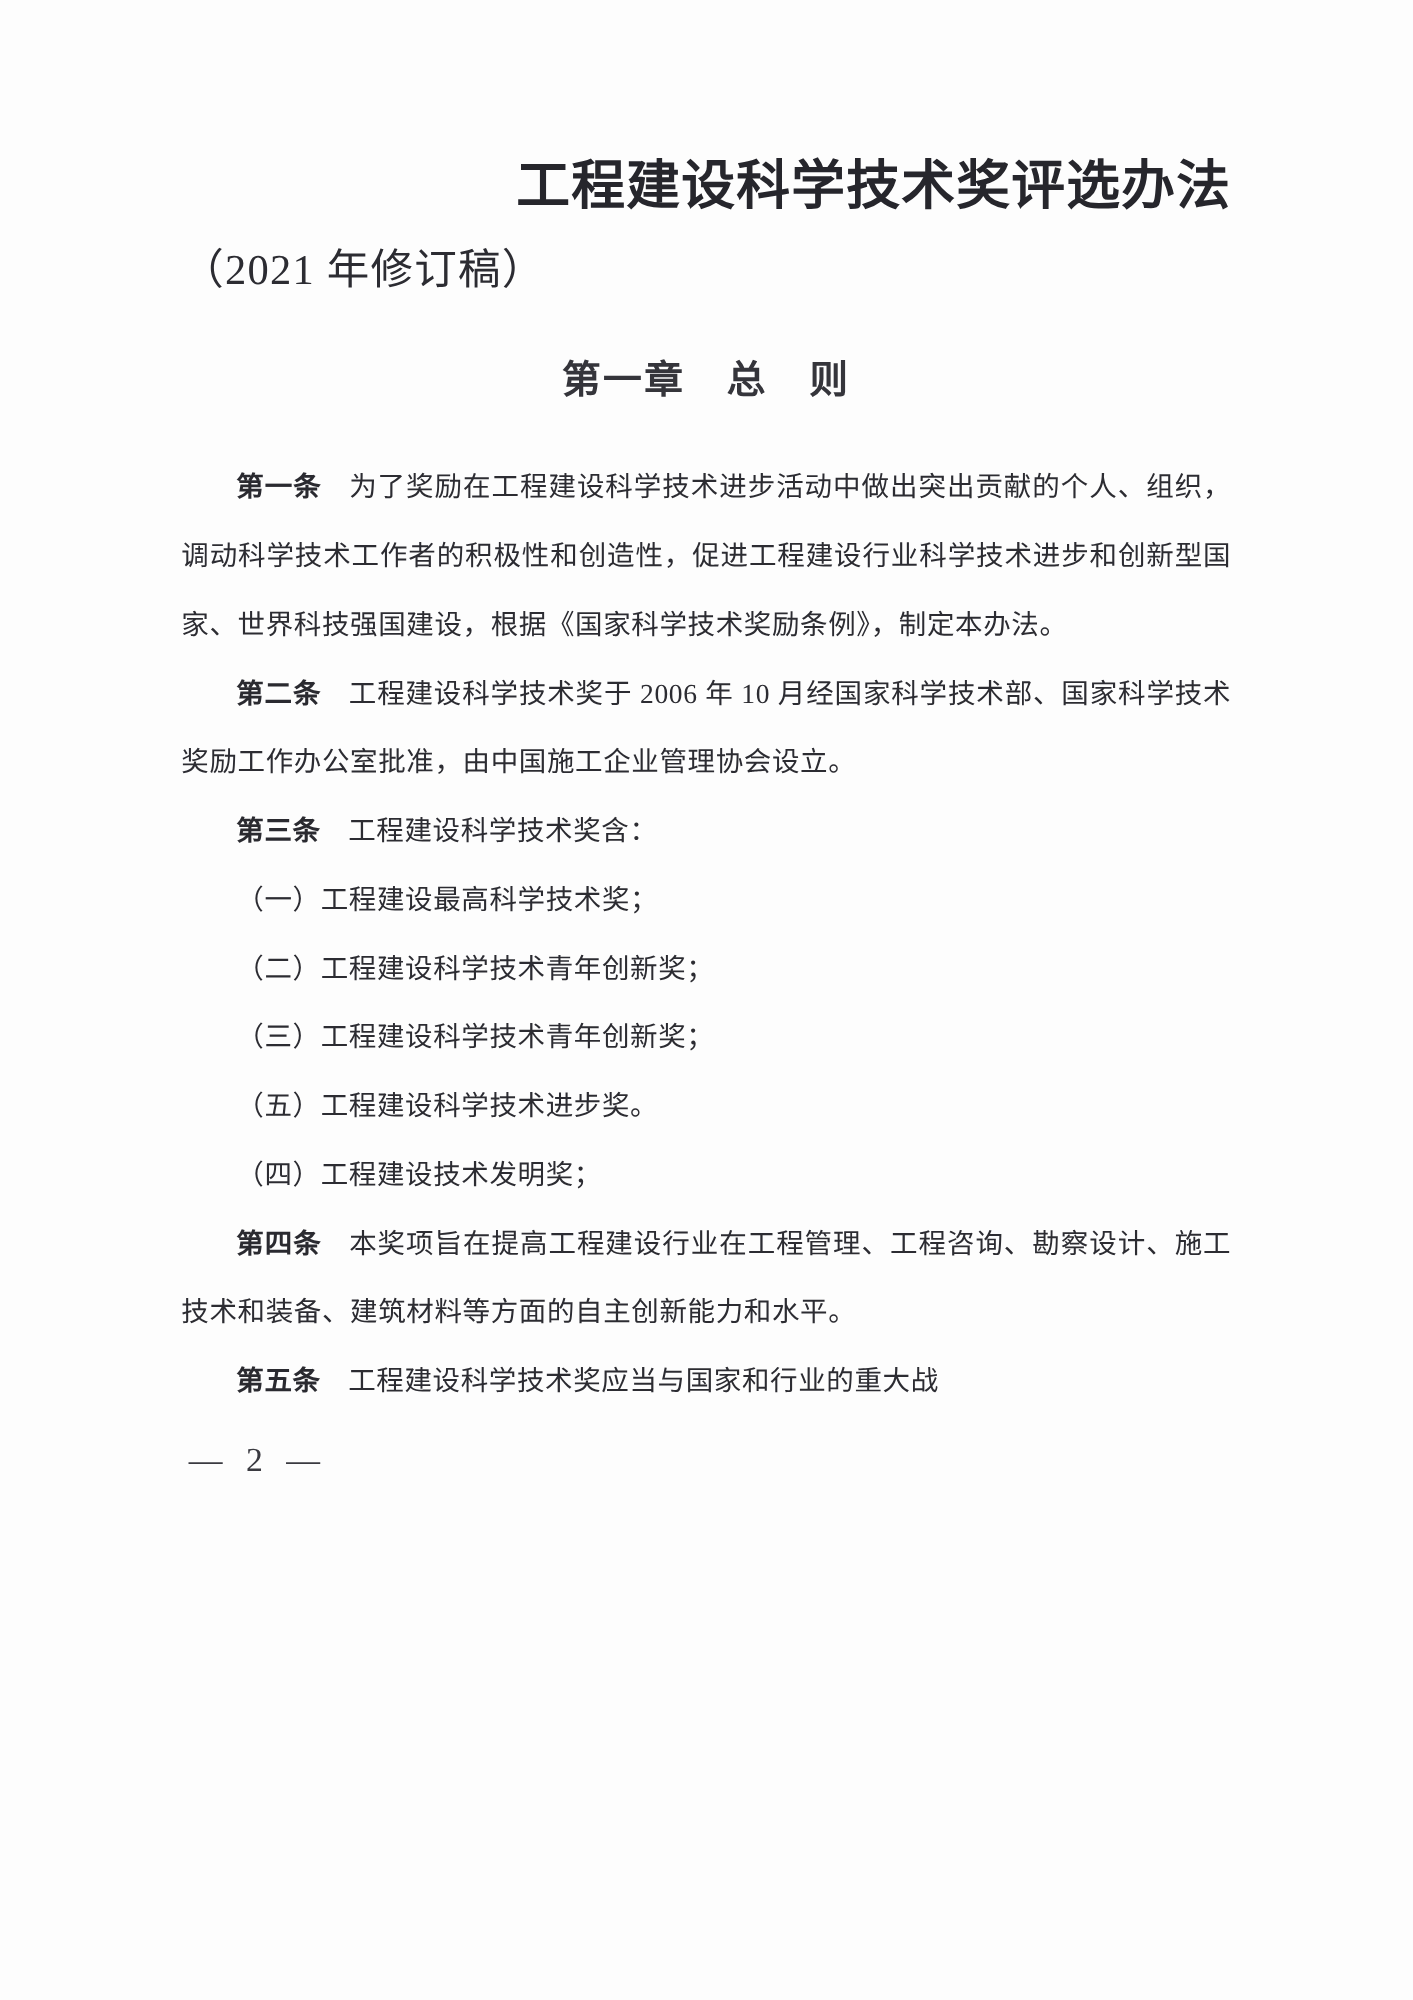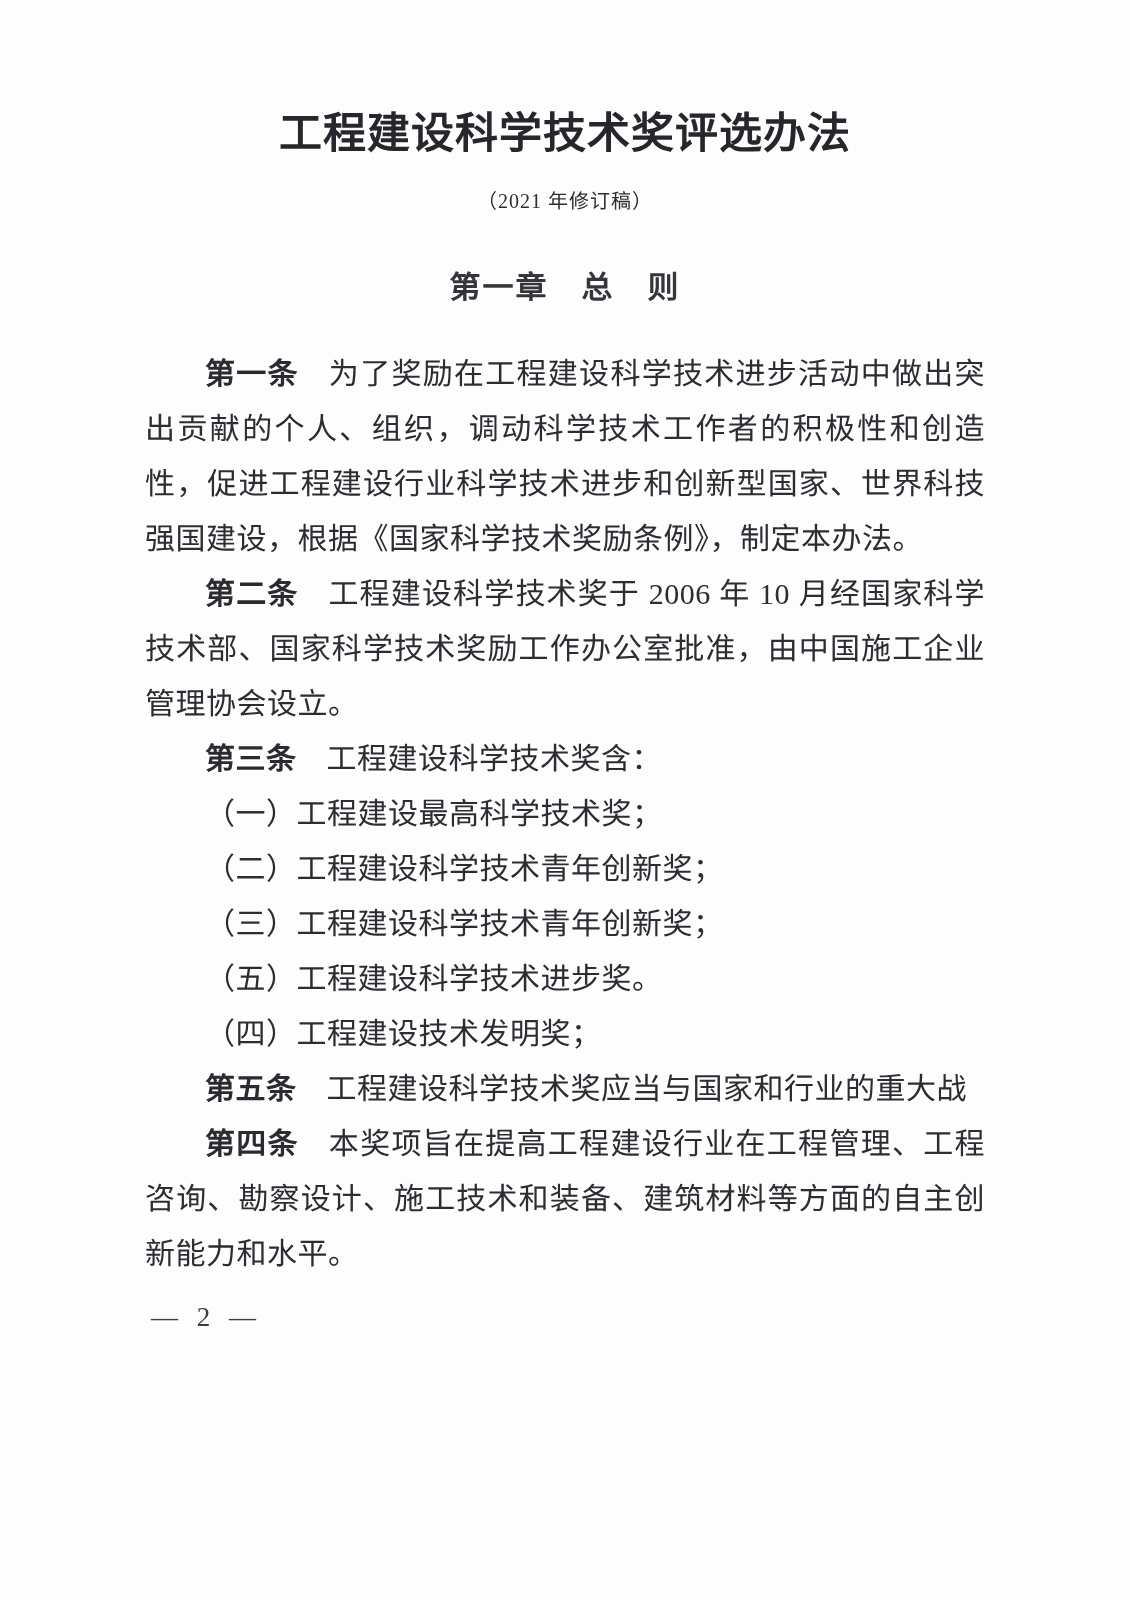--- a/index.html
+++ b/index.html
@@ -13,55 +13,55 @@
     height: 1600px;
     margin: 0 auto;
     background: #fdfdfd;
     overflow: hidden;
     box-sizing: border-box;
     padding: 0 145px;
     color: #2c2c32;
     font-family: "Liberation Serif", "DejaVu Serif", serif;
   }
   .doc-title {
-    margin: 16px;
-    padding-top: 88px;
-    text-align: center;
+    margin: 0;
+    padding-top: 120px;
+    text-align: right;
     font-size: 43px;
     line-height: 60px;
     font-weight: bold;
     letter-spacing: 1px;
     color: #26262c;
     font-family: "Liberation Serif", "DejaVu Serif", serif;
   }
   .doc-subtitle {
     margin-top: 20px;
-    text-align: center;
-    font-size: 20px;
+    text-align: left;
+    font-size: 34px;
     line-height: 34px;
     color: #2c2c32;
     letter-spacing: 1px;
   }
   .chapter-heading {
     margin: 0;
     margin-top: 50px;
     text-align: center;
     font-size: 31px;
     line-height: 40px;
     font-weight: bold;
     color: #35353b;
     font-family: Liberation Serif, serif;
     letter-spacing: 2px;
   }
   .doc-body {
     margin-top: 38px;
   }
   .para {
     margin: 0;
-    font-size: 30px;
+    font-size: 22px;
     line-height: 55px;
     text-indent: 2em;
     text-align: justify;
     text-justify: inter-character;
     color: #2c2c32;
     letter-spacing: 0.5px;
   }
   .article-label {
     font-weight: bold;
     color: #2a2a30;
@@ -101,21 +101,21 @@
     <p class="para"><span class="article-label"></span><span>（一）工程建设最高科学技术奖；</span></p>
 
     <p class="para"><span class="article-label"></span><span>（二）工程建设科学技术青年创新奖；</span></p>
 
     <p class="para"><span class="article-label"></span><span>（三）工程建设科学技术青年创新奖；</span></p>
 
     <p class="para"><span class="article-label"></span><span>（五）工程建设科学技术进步奖。</span></p>
 
     <p class="para"><span class="article-label"></span><span>（四）工程建设技术发明奖；</span></p>
 
+    <p class="para"><span class="article-label">第四条</span><span>本奖项旨在提高工程建设行业在工程管理、工程咨询、勘察设计、施工技术和装备、建筑材料等方面的自主创新能力和水平。</span></p>
+
     <p class="para"><span class="article-label">第五条</span><span>工程建设科学技术奖应当与国家和行业的重大战</span></p>
-
-    <p class="para"><span class="article-label">第四条</span><span>本奖项旨在提高工程建设行业在工程管理、工程咨询、勘察设计、施工技术和装备、建筑材料等方面的自主创新能力和水平。</span></p>
 
   </div>
 
   <div class="page-footer">— 2 —</div>
 
 </div>
 
 </body></html>

